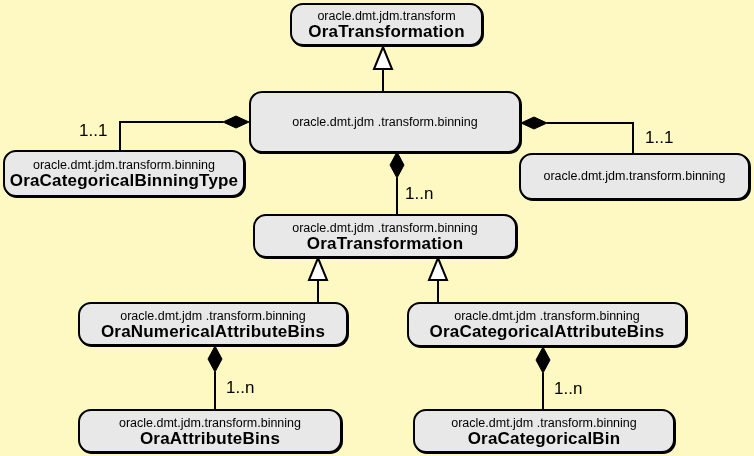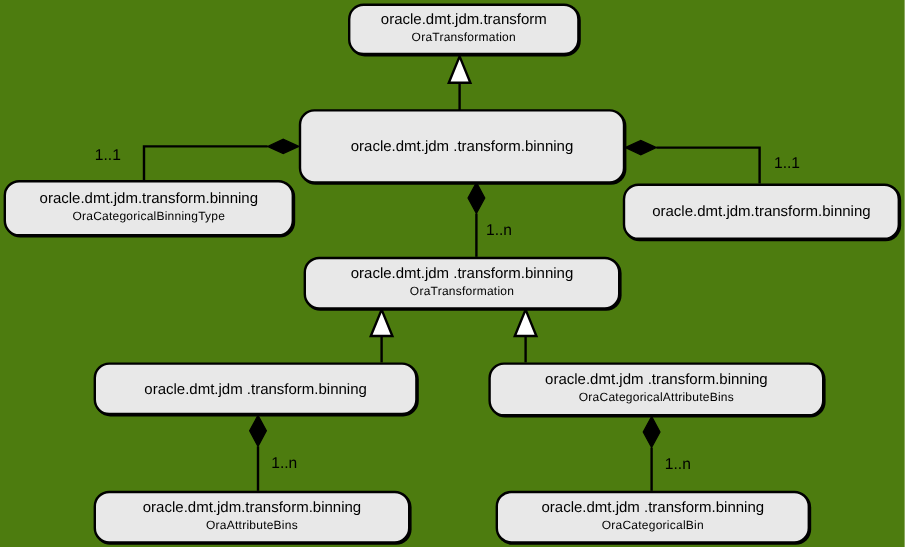--- a/index.html
+++ b/index.html
@@ -1,39 +1,39 @@
 <!DOCTYPE html>
 <html><head>
 <meta charset="utf-8">
 <style>
   html,body{margin:0;padding:0;background:#ffffff;}
   #stage{
     position:relative;
     width:754px;height:456px;
-    background:#4d7c0f;
+    background:#fef9c3;
     font-family:"Liberation Sans","DejaVu Sans",sans-serif;
     overflow:hidden;
   }
   #wires{position:absolute;left:0;top:0;width:754px;height:456px;}
   #wires line, #wires polyline{stroke:#000;stroke-width:2;fill:none;}
   #wires .tri{fill:#ffffff;stroke:#000;stroke-width:2;}
   #wires .dia{fill:#000;stroke:#000;stroke-width:1;}
   .node{
     position:absolute;box-sizing:border-box;
     background:#e8e8e8;
     border:2px solid #000;
     border-radius:13px;
     box-shadow:1px 1px 0 #000;
     display:flex;flex-direction:column;justify-content:center;align-items:center;
     text-align:center;color:#000;
   }
   .node .pkg{font-size:12.5px;line-height:15px;white-space:nowrap;}
-  .node .cls{font-size:10px;font-weight:normal;line-height:16px;letter-spacing:.2px;white-space:nowrap;}
+  .node .cls{font-size:17px;font-weight:bold;line-height:16px;letter-spacing:.2px;white-space:nowrap;}
   .mult{
-    position:absolute;font-size:13px;color:#000;white-space:nowrap;
+    position:absolute;font-size:17px;color:#000;white-space:nowrap;
   }
 </style>
 </head>
 <body>
 
 <div id="stage">
 
   <svg id="wires" viewBox="0 0 754 456" xmlns="http://www.w3.org/2000/svg">
 
     <g>
@@ -95,20 +95,21 @@
     <div class="pkg">oracle.dmt.jdm.transform.binning</div>
   </div>
 
   <div class="node" style="left:253px;top:214px;width:264px;height:44px">
     <div class="pkg">oracle.dmt.jdm .transform.binning</div>
     <div class="cls">OraTransformation</div>
   </div>
 
   <div class="node" style="left:78px;top:302px;width:270px;height:44px">
     <div class="pkg">oracle.dmt.jdm .transform.binning</div>
+    <div class="cls">OraNumericalAttributeBins</div>
   </div>
 
   <div class="node" style="left:407px;top:302px;width:280px;height:45px">
     <div class="pkg">oracle.dmt.jdm .transform.binning</div>
     <div class="cls">OraCategoricalAttributeBins</div>
   </div>
 
   <div class="node" style="left:78px;top:409px;width:264px;height:44px">
     <div class="pkg">oracle.dmt.jdm.transform.binning</div>
     <div class="cls">OraAttributeBins</div>

